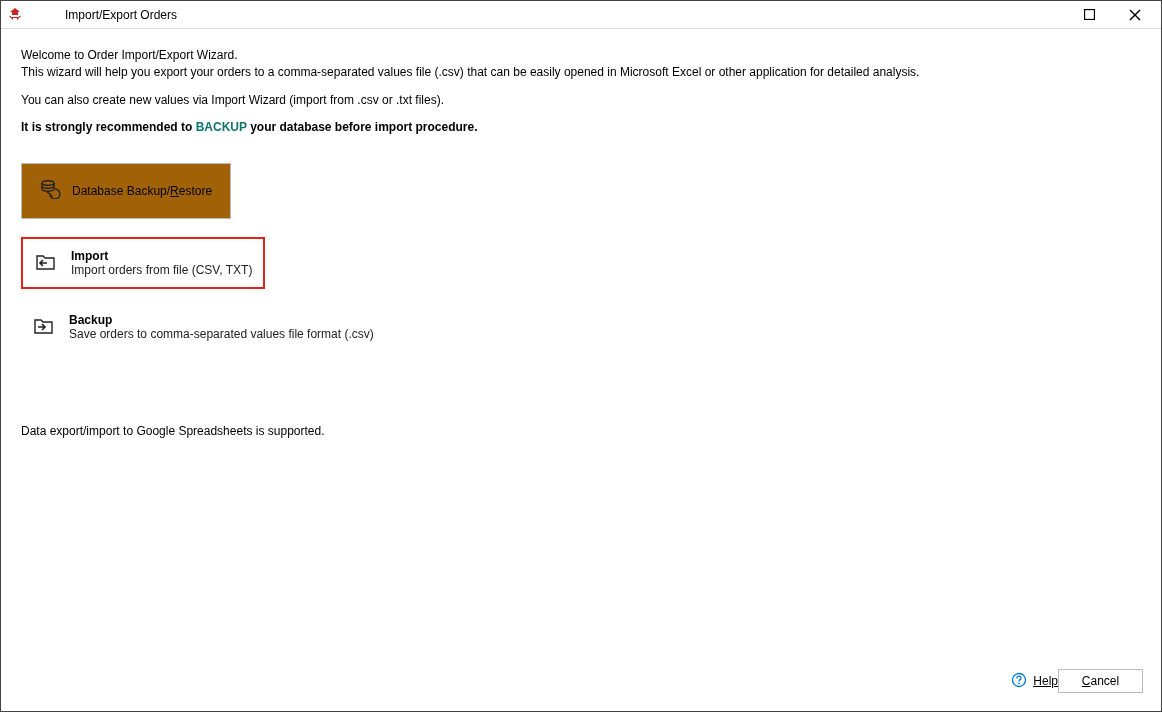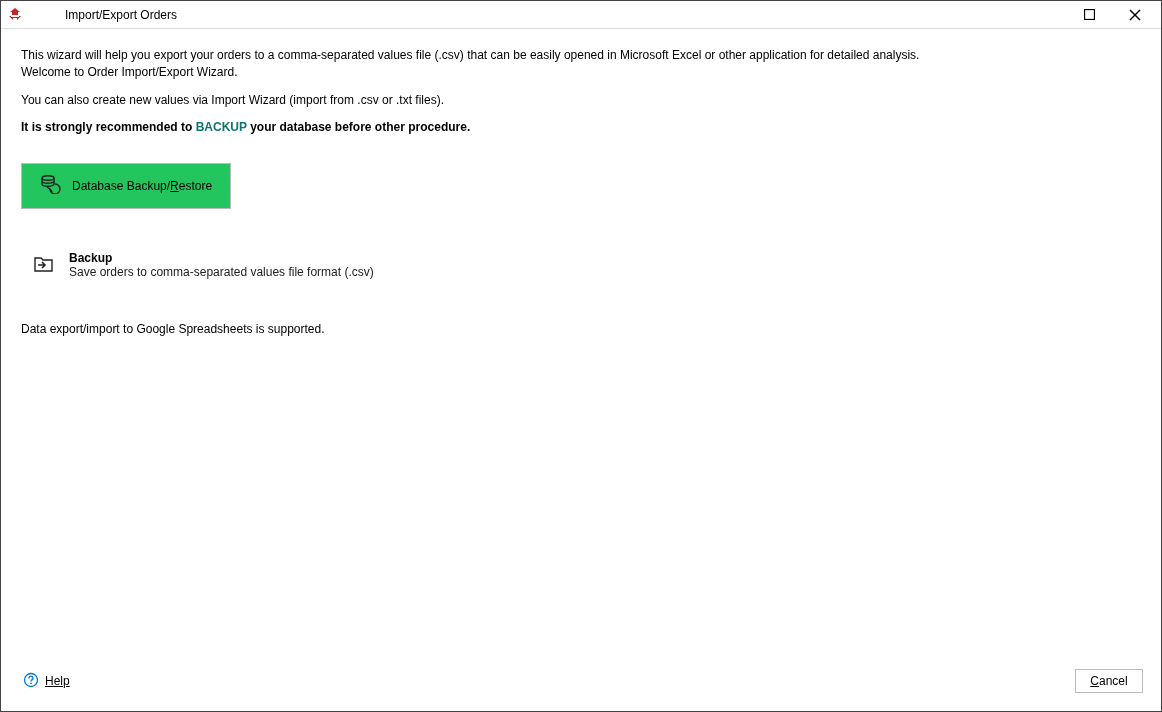--- a/index.html
+++ b/index.html
@@ -77,23 +77,23 @@
       color: #0f766e;
       font-weight: bold;
     }
     .db-backup-btn {
       margin-top: 16px;
       margin-bottom: 18px;
       display: inline-flex;
       align-items: center;
       gap: 10px;
       border: 1px solid #bbb;
-      background: #22c55e;
+      background: #a16207;
       padding: 0 18px;
-      height: 46px;
+      height: 56px;
       cursor: pointer;
       font-size: 12px;
     }
     .underline-letter {
       text-decoration: underline;
     }
     .select-label {
       margin-bottom: 14px;
     }
     .action-option {
@@ -121,43 +121,43 @@
       color: #222;
       white-space: nowrap;
     }
     .action-option.highlighted {
       border: 2px solid #E2231A;
     }
     .action-gap {
       height: 14px;
     }
     .footer-note {
-      margin-top: 32px;
+      margin-top: 72px;
     }
     .bottom-bar {
       display: flex;
       align-items: center;
-      justify-content: space-between;
+      justify-content: flex-end;
       padding: 10px 18px 18px 22px;
     }
     .help-link {
       display: inline-flex;
       align-items: center;
       gap: 6px;
       color: #000;
       cursor: pointer;
     }
     .help-link .help-text {
       text-decoration: underline;
     }
     .cancel-btn {
       border: 1px solid #bbb;
       background: #fff;
       padding: 4px 0;
-      width: 68px;
+      width: 85px;
       text-align: center;
       cursor: pointer;
       font-size: 12px;
     }
   </style>
 </head>
 <body>
 
 <div class="window">
   <div class="titlebar">
@@ -178,29 +178,29 @@
         <svg width="12" height="12" viewBox="0 0 12 12">
             <line x1="1" y1="1" x2="11" y2="11" stroke="#000" stroke-width="1.4"></line>
             <line x1="11" y1="1" x2="1" y2="11" stroke="#000" stroke-width="1.4"></line>
           </svg>
       </span>
     </div>
   </div>
 
   <div class="content">
     <div class="intro-block">
+      <div class="intro-line">Welcome to Order Import/Export Wizard.</div>
       <div class="intro-line">This wizard will help you export your orders to a comma-separated values file (.csv) that can be easily opened in Microsoft Excel or other application for detailed analysis.</div>
-      <div class="intro-line">Welcome to Order Import/Export Wizard.</div>
     </div>
     <div class="intro-block">
       <div class="intro-line">You can also create new values via Import Wizard (import from .csv or .txt files).</div>
     </div>
     <div class="intro-block">
       <div class="intro-line strong-line">
-        <span>It is strongly recommended to </span><span class="backup-word">BACKUP</span><span> your database before other procedure.</span>
+        <span>It is strongly recommended to </span><span class="backup-word">BACKUP</span><span> your database before import procedure.</span>
       </div>
     </div>
 
     <div>
       <button class="db-backup-btn">
         <span>
           <svg width="22" height="20" viewBox="0 0 22 20">
             <ellipse cx="8" cy="4" rx="6" ry="2.2" fill="none" stroke="#222" stroke-width="1.4"></ellipse>
             <path d="M2 4 L2 10 A6 2.2 0 0 0 14 10 L14 4" fill="none" stroke="#222" stroke-width="1.4"></path>
             <path d="M2 7 A6 2.2 0 0 0 14 7" fill="none" stroke="#222" stroke-width="1.4"></path>
@@ -208,20 +208,32 @@
             <path d="M10 15 L7 13 M10 15 L12 18" stroke="#222" stroke-width="1.4" fill="none"></path>
           </svg>
         </span>
         <span>
           <span>Database Backup/</span><span class="underline-letter">R</span><span>estore</span>
         </span>
       </button>
     </div>
 
 
+    <div class="action-option highlighted">
+      <span class="opt-icon">
+        <svg width="22" height="20" viewBox="0 0 22 20">
+          <path d="M2 3 L8 3 L10 5 L19 5 L19 16 L2 16 Z" fill="none" stroke="#222" stroke-width="1.4"></path>
+          <path d="M12 10 L5 10 M8 7 L5 10 L8 13" fill="none" stroke="#222" stroke-width="1.6"></path>
+        </svg>
+      </span>
+      <span>
+        <div class="opt-title">Import</div>
+        <div class="opt-desc">Import orders from file (CSV, TXT)</div>
+      </span>
+    </div>
 
     <div class="action-gap"></div>
 
     <div class="action-option">
       <span class="opt-icon">
         <svg width="22" height="20" viewBox="0 0 22 20">
           <path d="M2 3 L8 3 L10 5 L19 5 L19 16 L2 16 Z" fill="none" stroke="#222" stroke-width="1.4"></path>
           <path d="M5 10 L12 10 M9 7 L12 10 L9 13" fill="none" stroke="#222" stroke-width="1.6"></path>
         </svg>
       </span>

